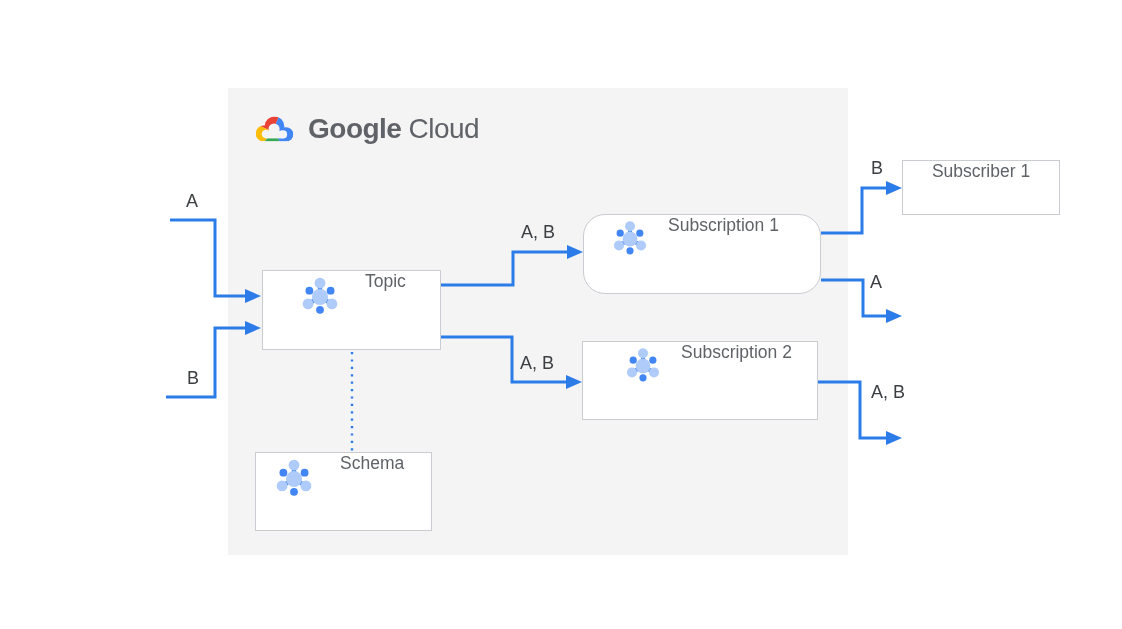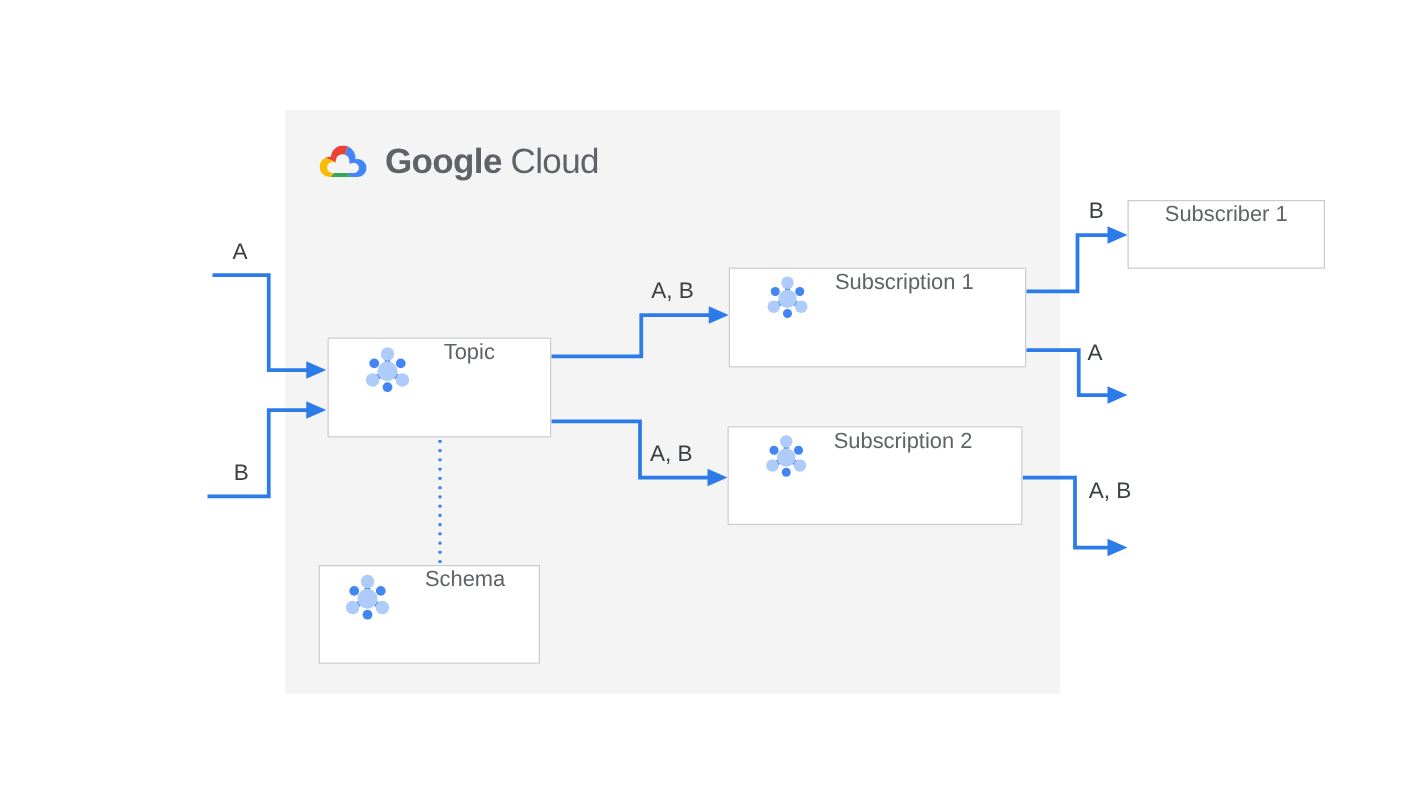--- a/index.html
+++ b/index.html
@@ -106,42 +106,42 @@
         <circle class="fill-knockout" cx="23.5" cy="17" r="6.2"></circle>
         <circle class="fill-knockout" cx="33.5" cy="23" r="4.6"></circle>
         <rect class="fill-knockout" x="14.5" y="19" width="19" height="8.5"></rect>
       </g>
     </svg>
     <div class="logo-text"><span class="g">Google</span><span class="c">Cloud</span></div>
   </div>
 
 
 
-  <div class="node iconed" style="left:262px;top:270px;width:179px;height:80px;padding-left:21px;gap:19px;">
+  <div class="node iconed" style="left:262px;top:270px;width:179px;height:80px;padding-left:31px;gap:19px;">
     <svg class="ps-icon" width="52" height="52" viewBox="0 0 24 24">
         <use href="#pubsub-glyph"></use>
       </svg>
     <span>Topic</span>
   </div>
 
   <div class="node iconed" style="left:255px;top:452px;width:177px;height:79px;padding-left:12px;gap:20px;">
     <svg class="ps-icon" width="52" height="52" viewBox="0 0 24 24">
         <use href="#pubsub-glyph"></use>
       </svg>
     <span>Schema</span>
   </div>
 
-  <div class="node iconed" style="left:583px;top:214px;width:238px;height:80px;padding-left:22px;gap:14px;">
+  <div class="node iconed" style="left:583px;top:214px;width:238px;height:80px;padding-left:22px;gap:14px;border-radius:22px;">
     <svg class="ps-icon" width="48" height="48" viewBox="0 0 24 24">
         <use href="#pubsub-glyph"></use>
       </svg>
     <span>Subscription 1</span>
   </div>
 
-  <div class="node iconed" style="left:582px;top:341px;width:236px;height:79px;padding-left:22px;gap:14px;">
+  <div class="node iconed" style="left:582px;top:341px;width:236px;height:79px;padding-left:36px;gap:14px;">
     <svg class="ps-icon" width="48" height="48" viewBox="0 0 24 24">
         <use href="#pubsub-glyph"></use>
       </svg>
     <span>Subscription 2</span>
   </div>
 
   <div class="node" style="left:902px;top:160px;width:158px;height:55px;">
     <span>Subscriber 1</span>
   </div>
 

